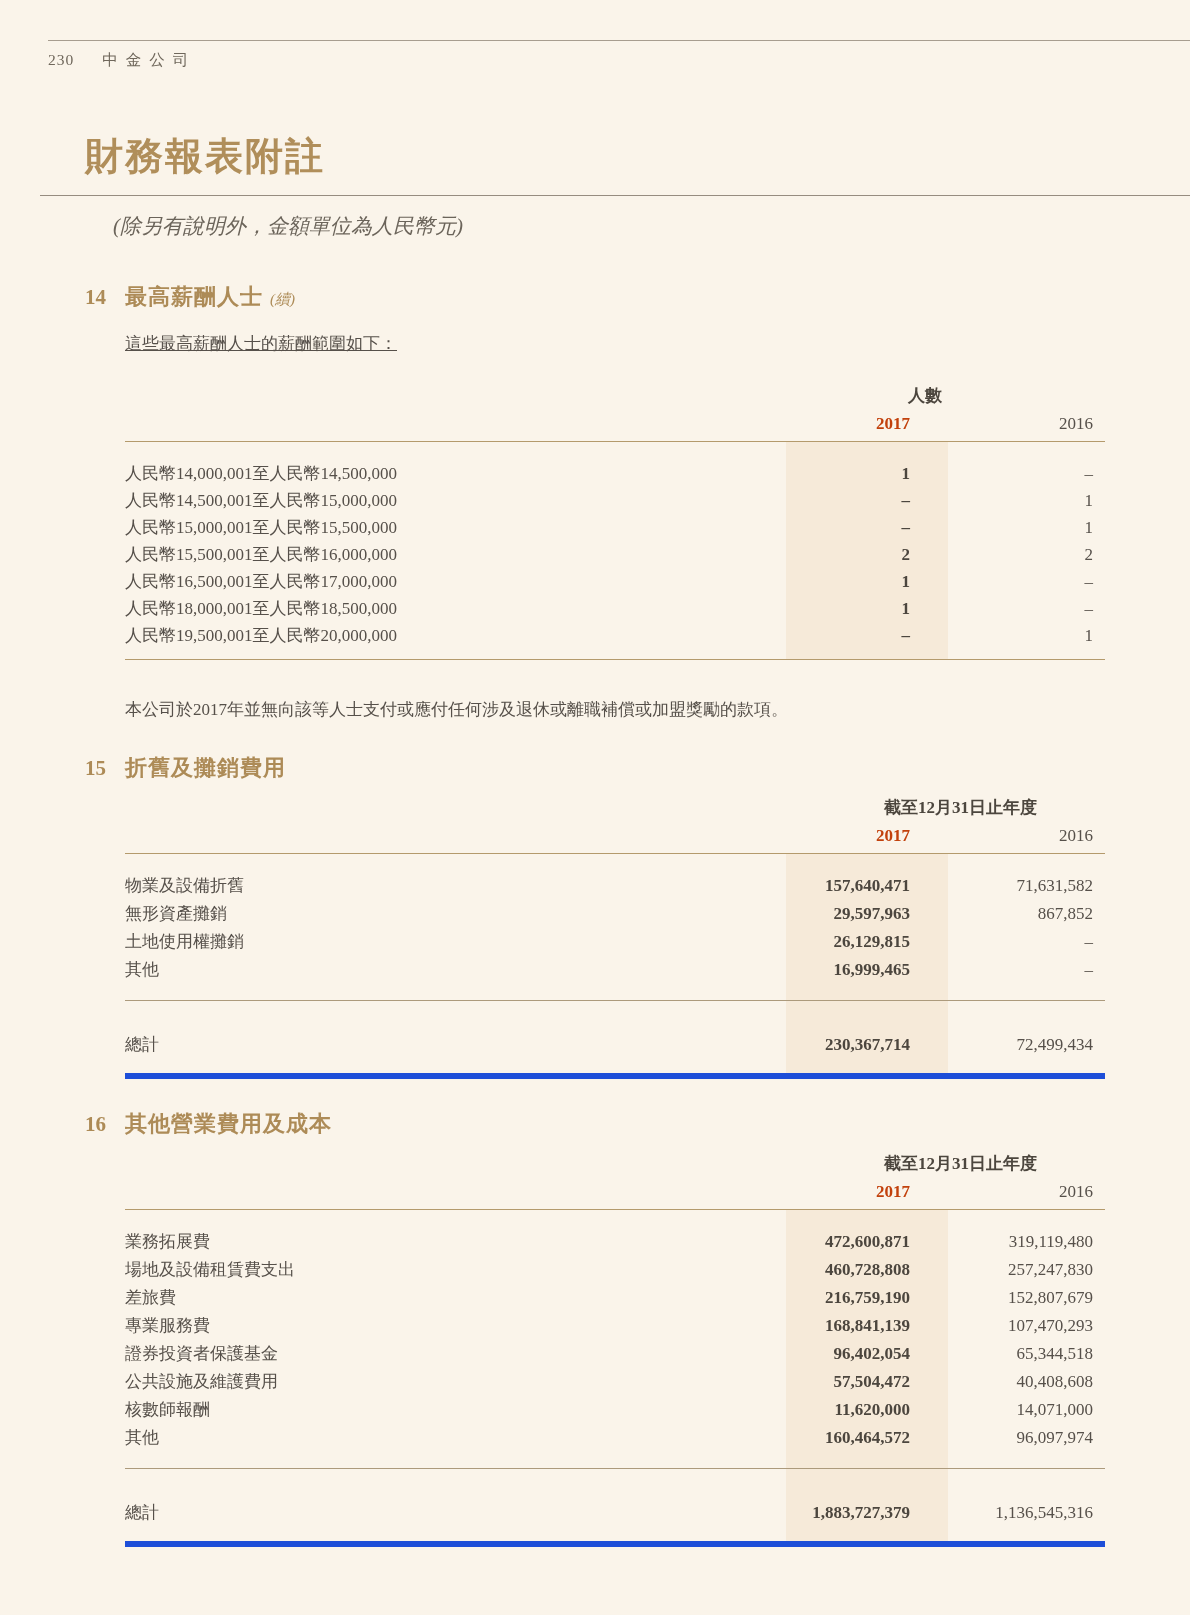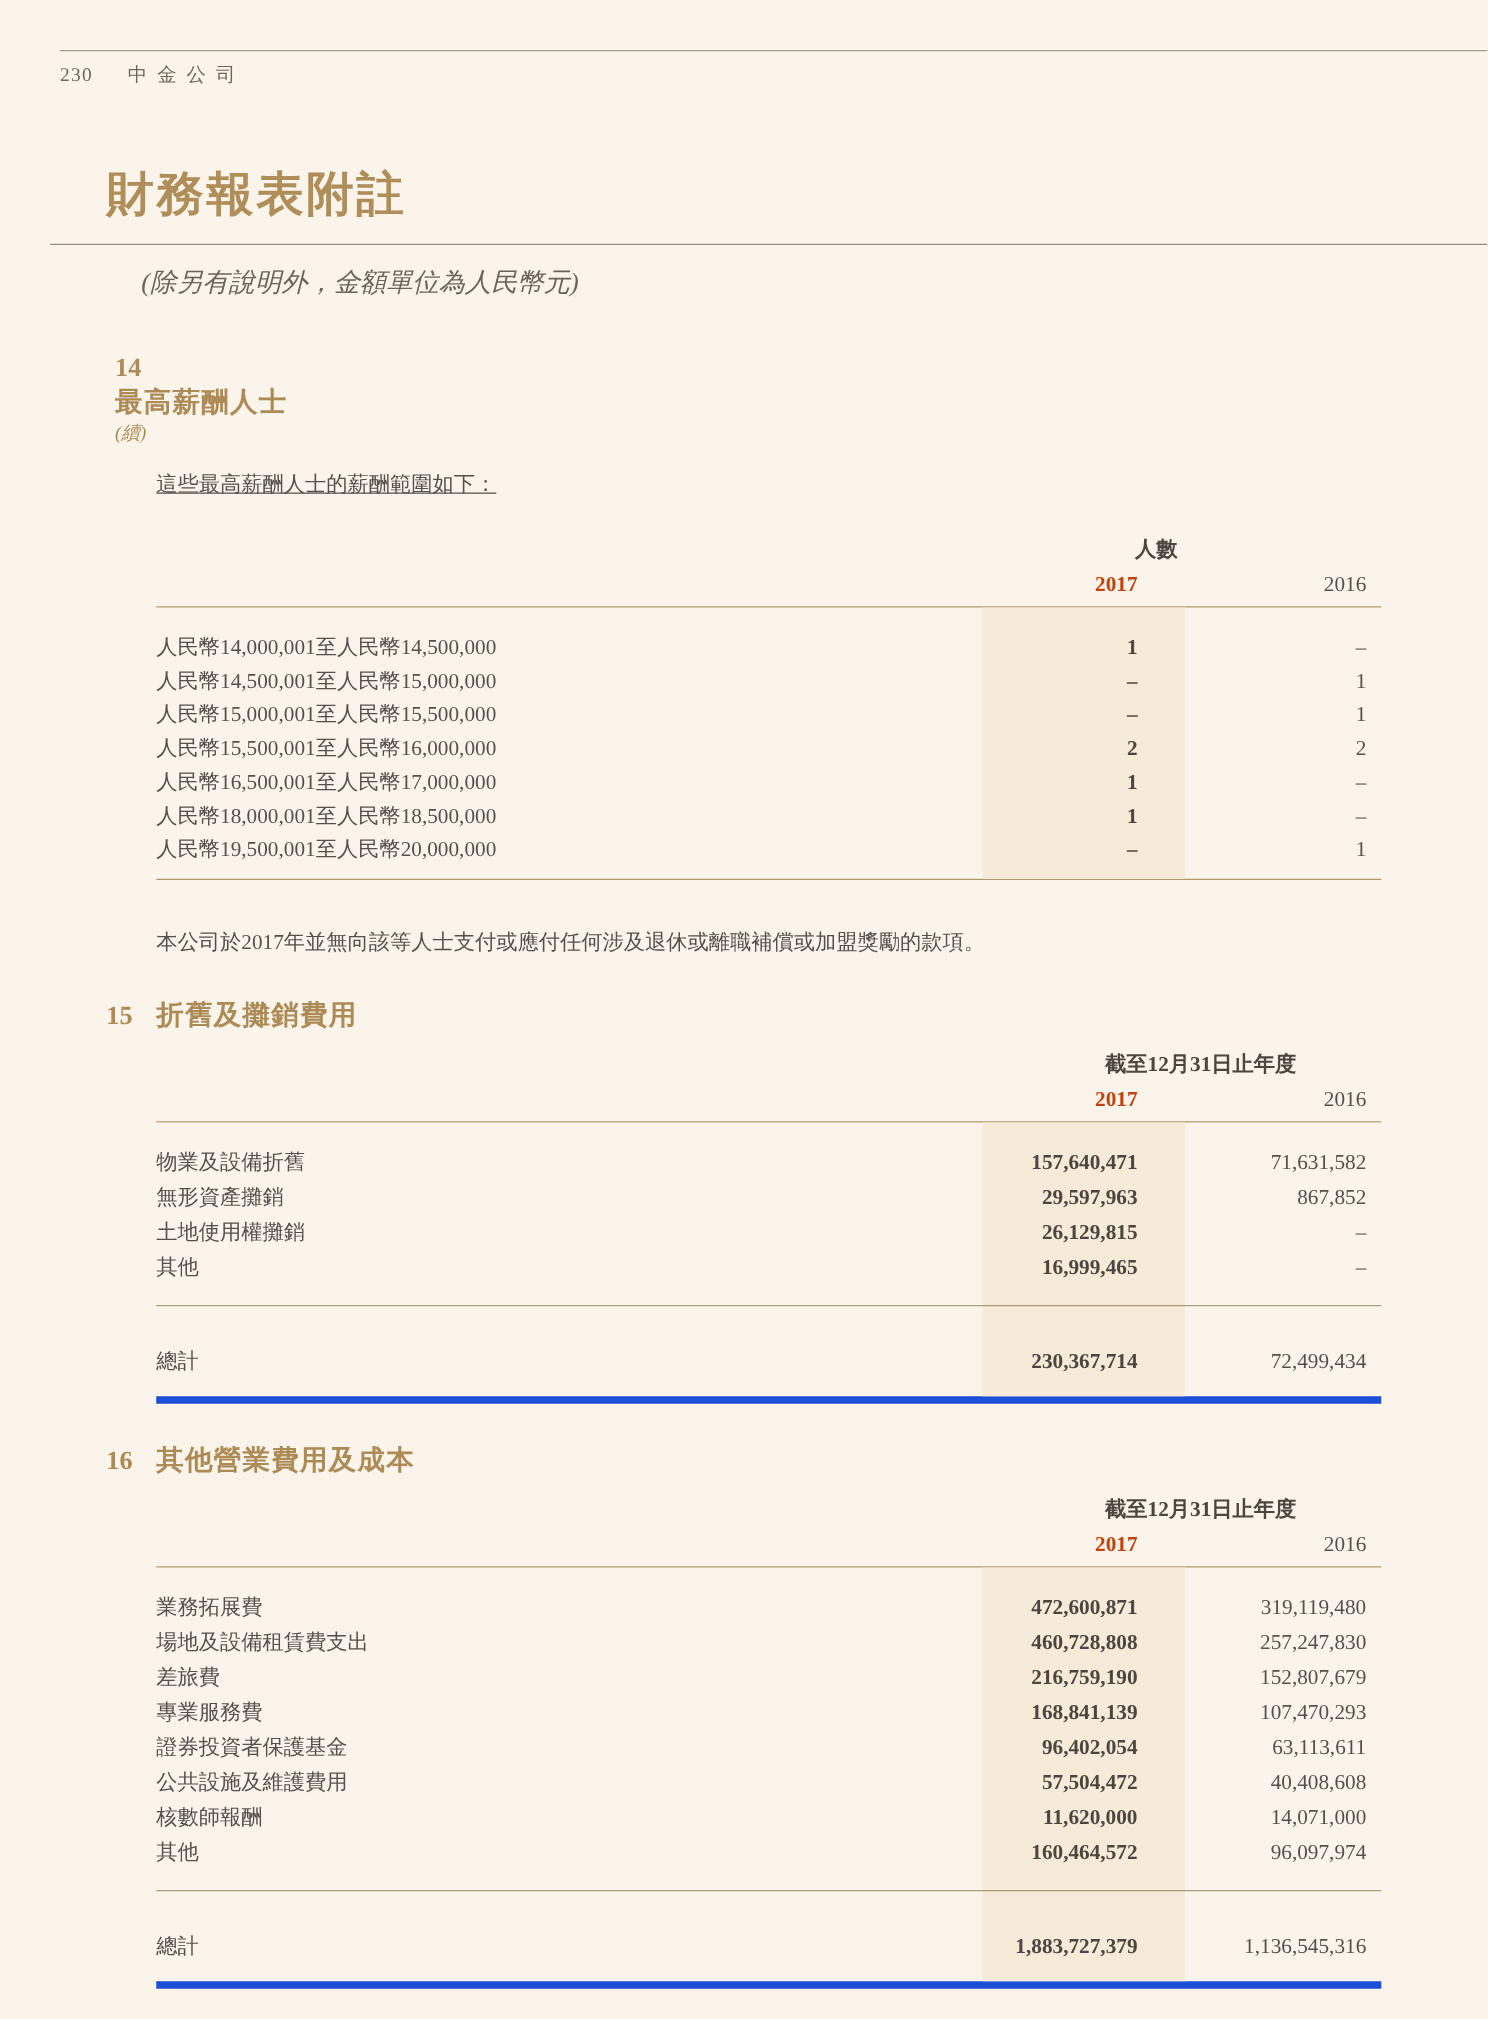--- a/index.html
+++ b/index.html
@@ -22,21 +22,21 @@
   }
   .title-rule { margin:18px 0 0 40px; border-top:1px solid #968c80; }
   .unit-note { margin:16px 85px 0 113px; font-style:italic; font-size:21px; color:#6b645a; }
 
   section { margin:0 85px; }
   .sec-head { display:flex; align-items:baseline; font-weight:bold; color:#ad8b57; }
   .sec-num { width:40px; font-size:21px; }
   .sec-title { font-size:22px; letter-spacing:1px;text-align:right; }
   .sec-suffix { font-weight:normal; font-style:italic; font-size:15px; margin-left:7px; }
   .sec-body { margin-left:40px; }
-  .sec14 .sec-head { margin-top:42px;flex-direction:column; }
+  .sec14 .sec-head { margin-top:42px; }
   .intro { margin:20px 0 0 0;text-decoration:underline; }
   .note-text { margin:38px 0 0 0; }
   .sec15 .sec-head { margin-top:32px; }
   .sec16 .sec-head { margin-top:30px; }
 
   
   .fintable { position:relative; }
   .t14 { margin-top:28px; }
   .t15, .t16 { margin-top:12px; }
   .hrow, .trow { display:flex; line-height:27px; position:relative; }
@@ -236,21 +236,21 @@
 
             <div class="trow">
               <span class="lbl">專業服務費</span>
               <span class="col17 v17">168,841,139</span>
               <span class="col16">107,470,293</span>
             </div>
 
             <div class="trow">
               <span class="lbl">證券投資者保護基金</span>
               <span class="col17 v17">96,402,054</span>
-              <span class="col16">63,113,611</span>
+              <span class="col16">65,344,518</span>
             </div>
 
             <div class="trow">
               <span class="lbl">公共設施及維護費用</span>
               <span class="col17 v17">57,504,472</span>
               <span class="col16">40,408,608</span>
             </div>
 
             <div class="trow">
               <span class="lbl">核數師報酬</span>

